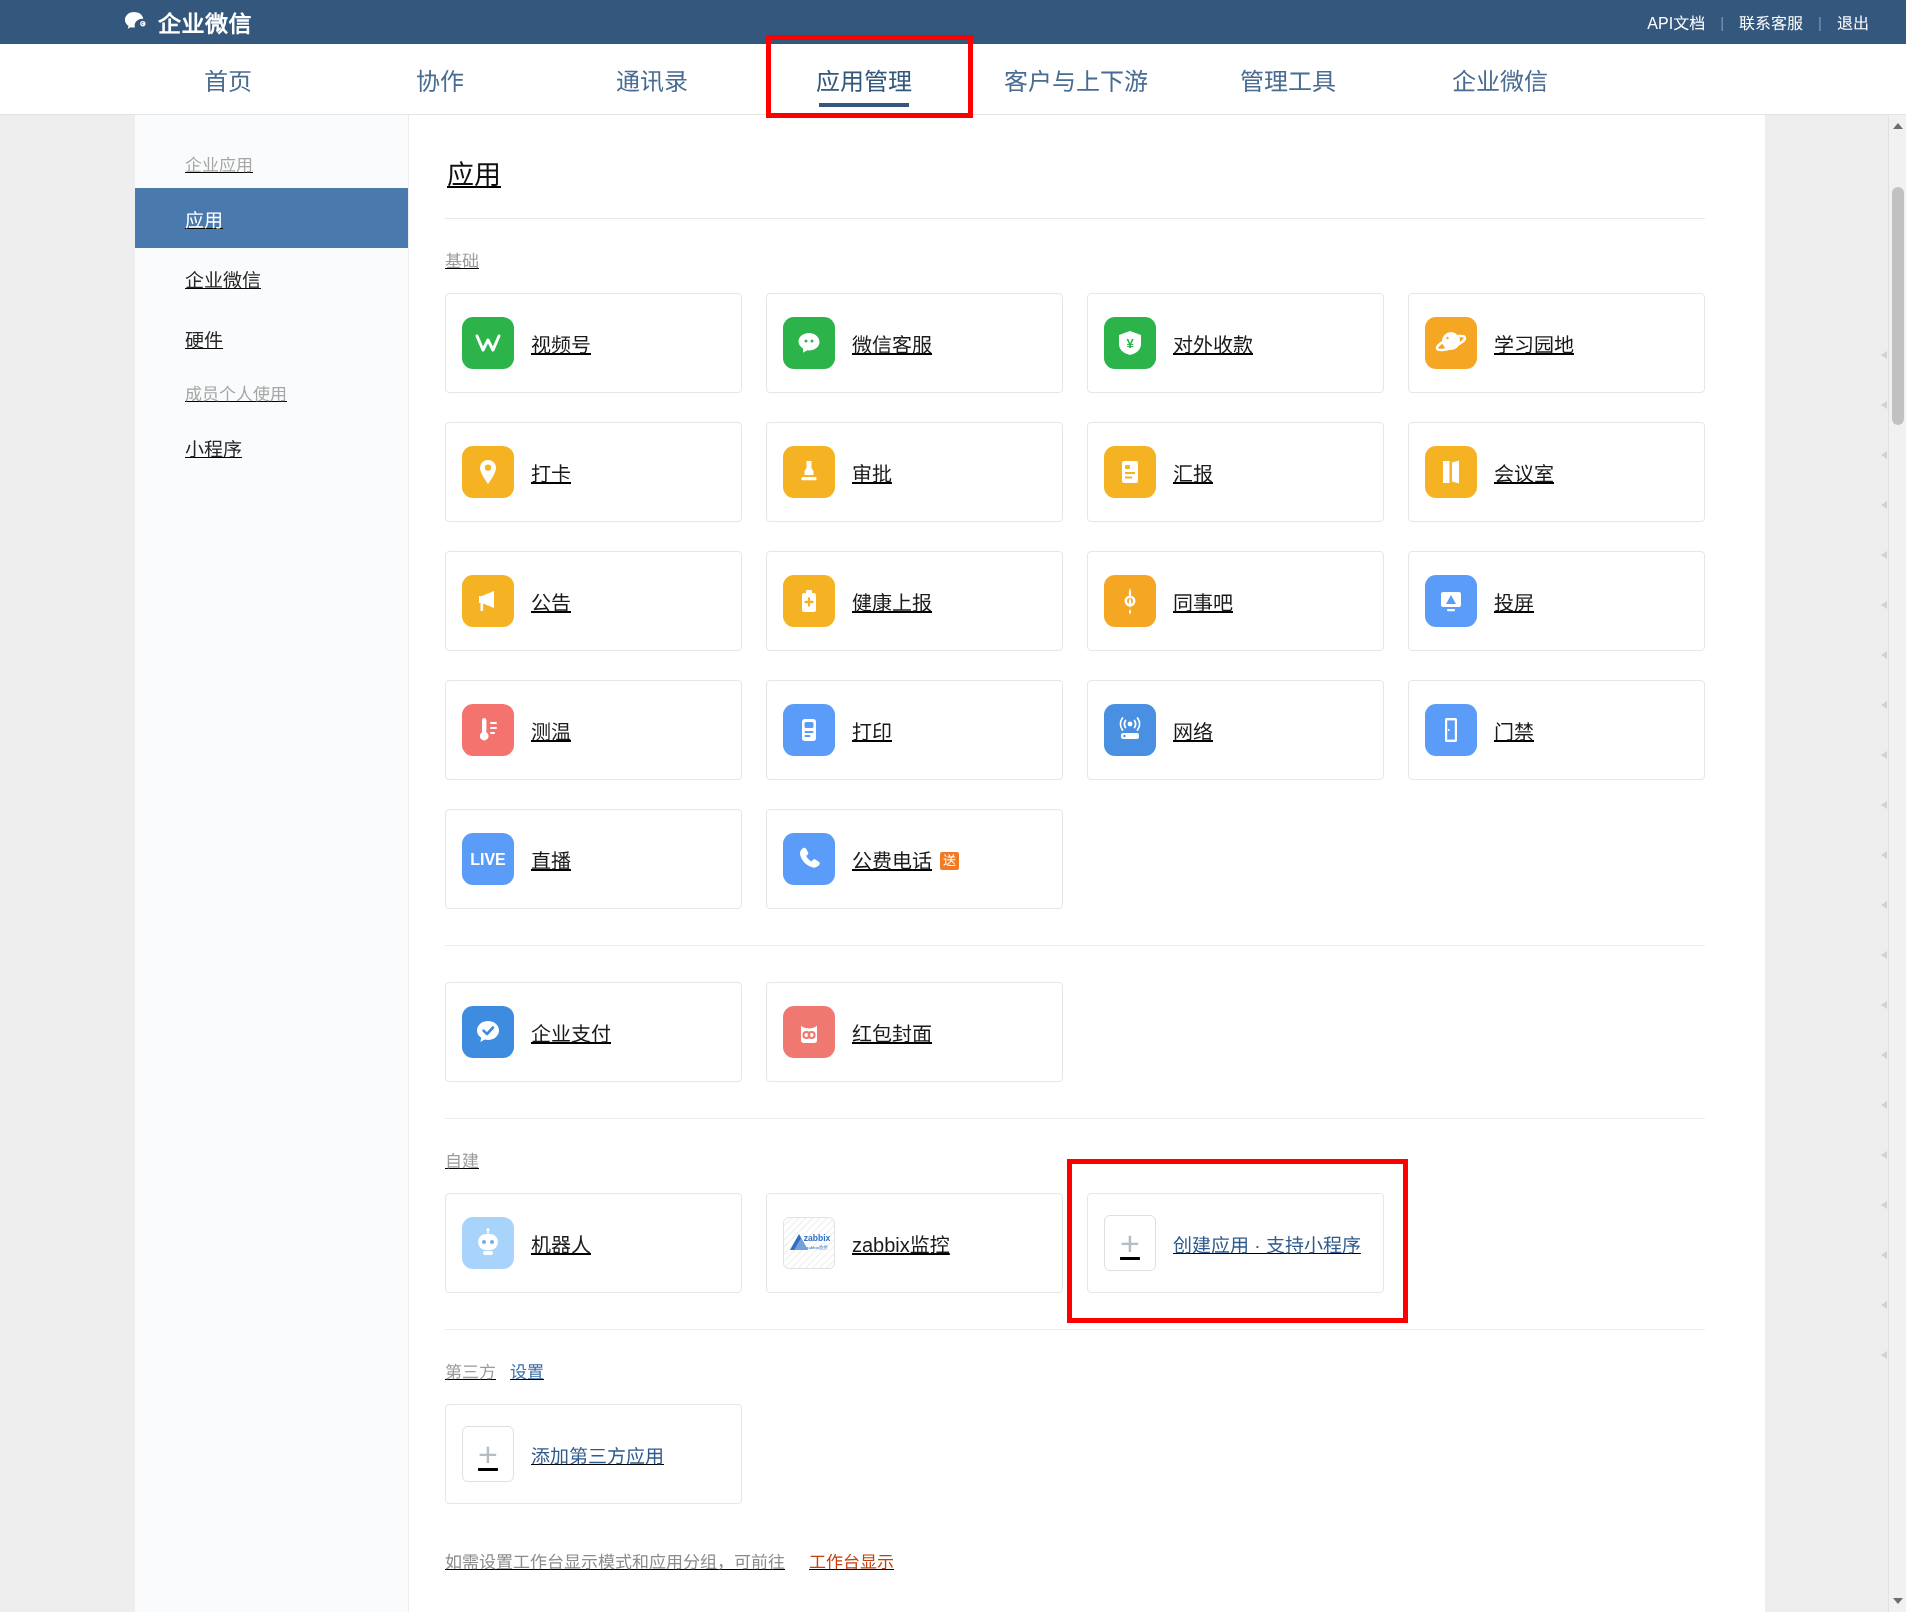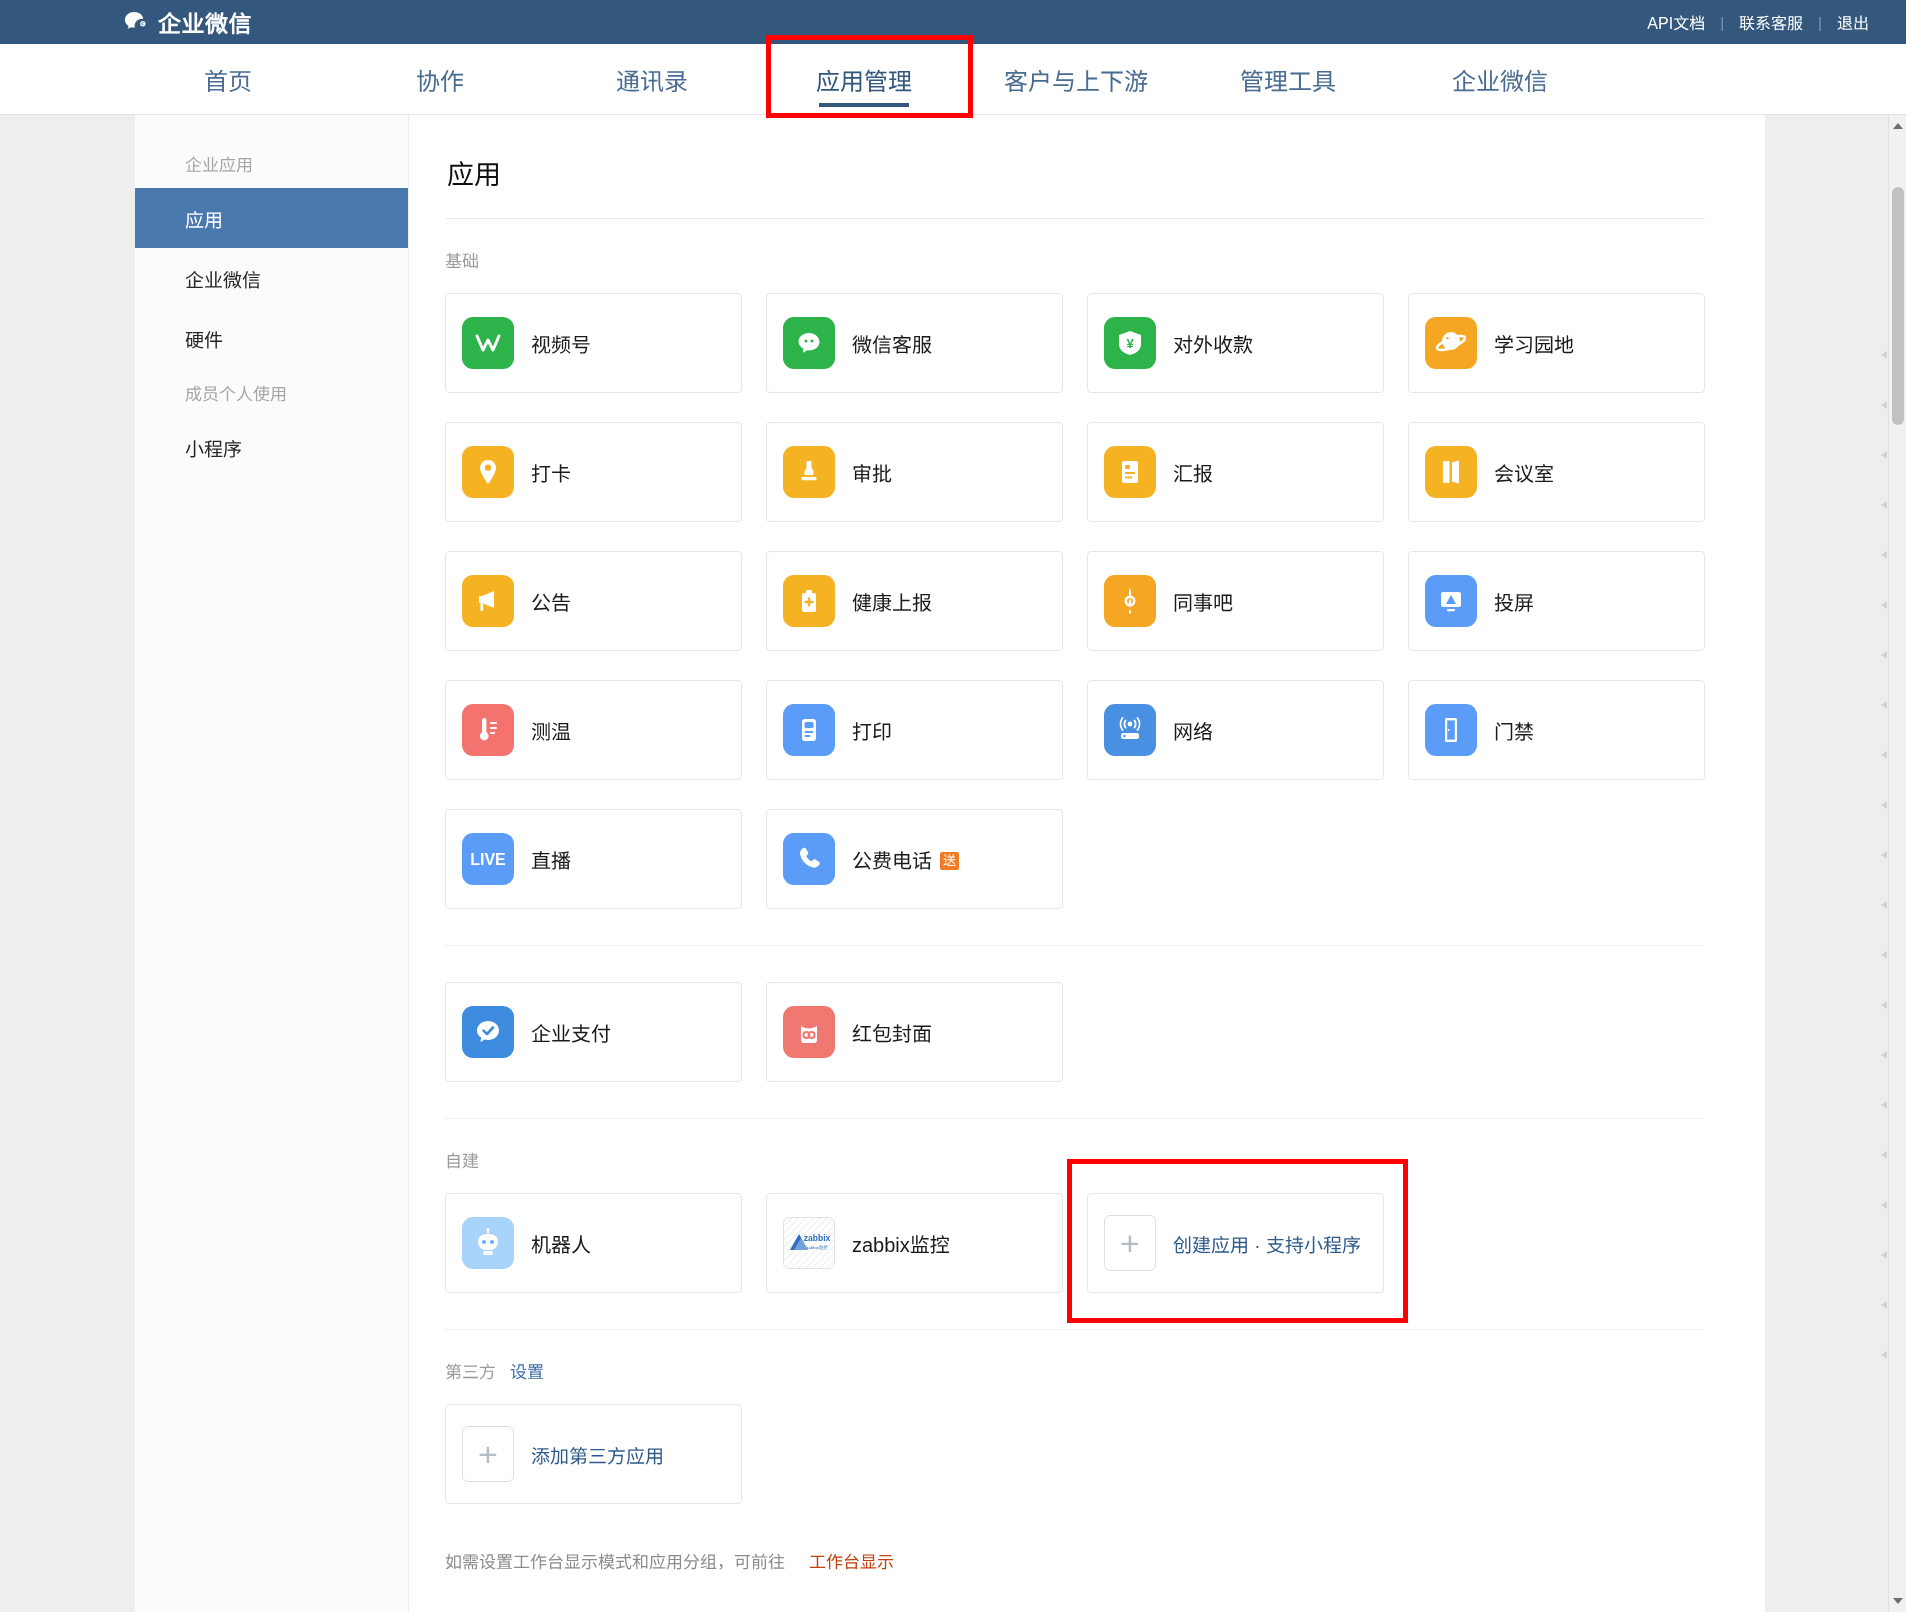--- a/index.html
+++ b/index.html
@@ -103,20 +103,21 @@
     position: relative;
     overflow: hidden;
   }
   .shell {
     display: flex;
     margin-left: 135px;
     margin-right: 0;
     width: 1630px;
     background: #ffffff;
     min-height: 1470px;
+    text-decoration: underline;
   }
 
   
   .sidebar {
     width: 274px;
     flex: 0 0 274px;
     background: #fafbfc;
     border-right: 1px solid #ececec;
     padding-top: 24px;
   }

